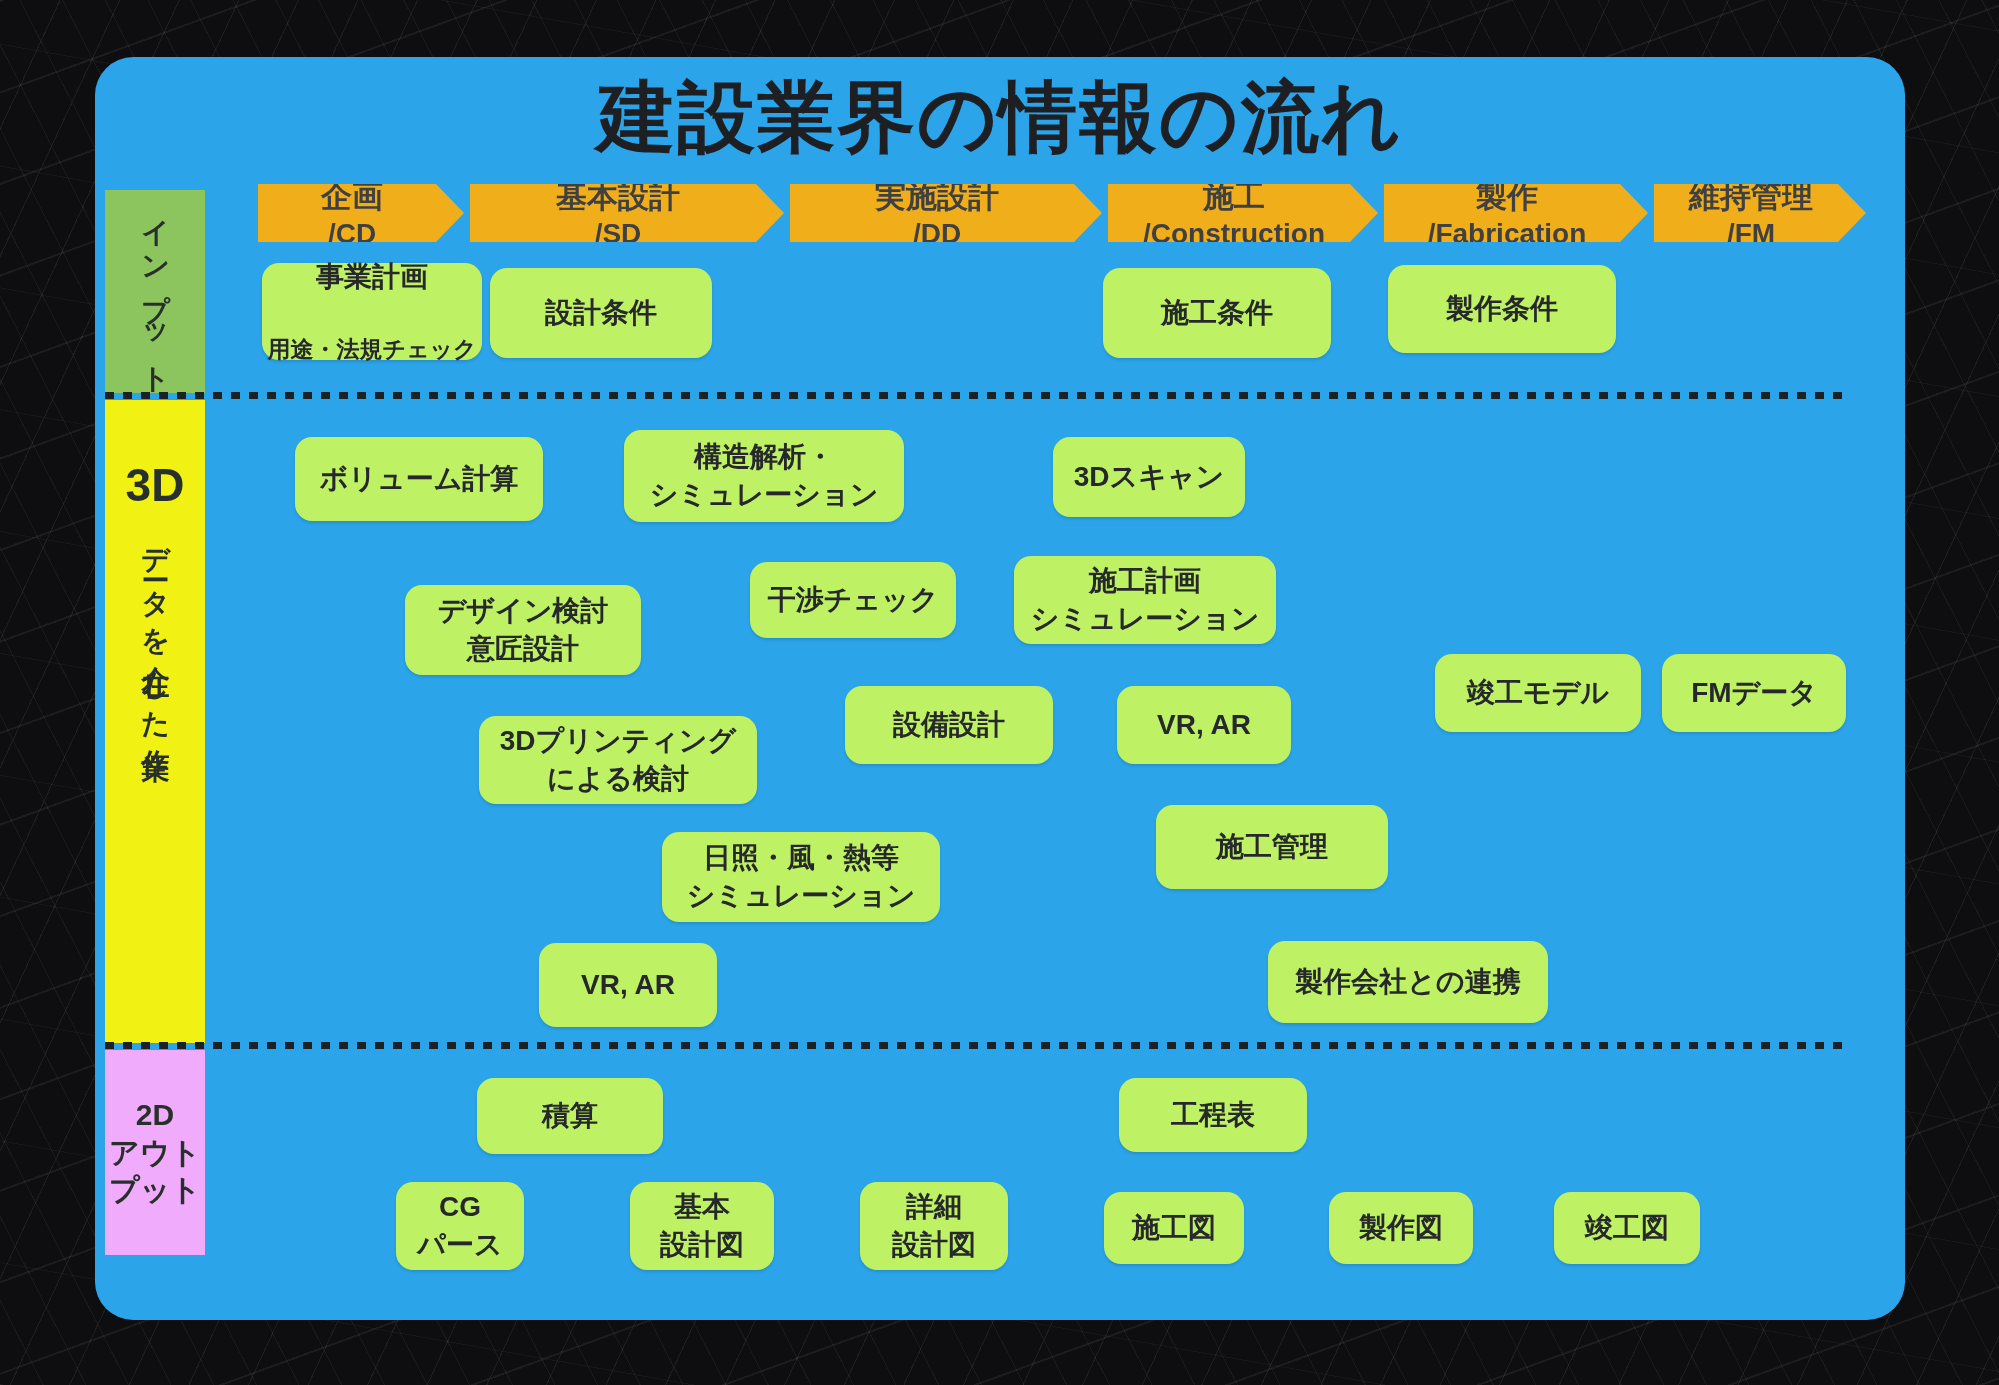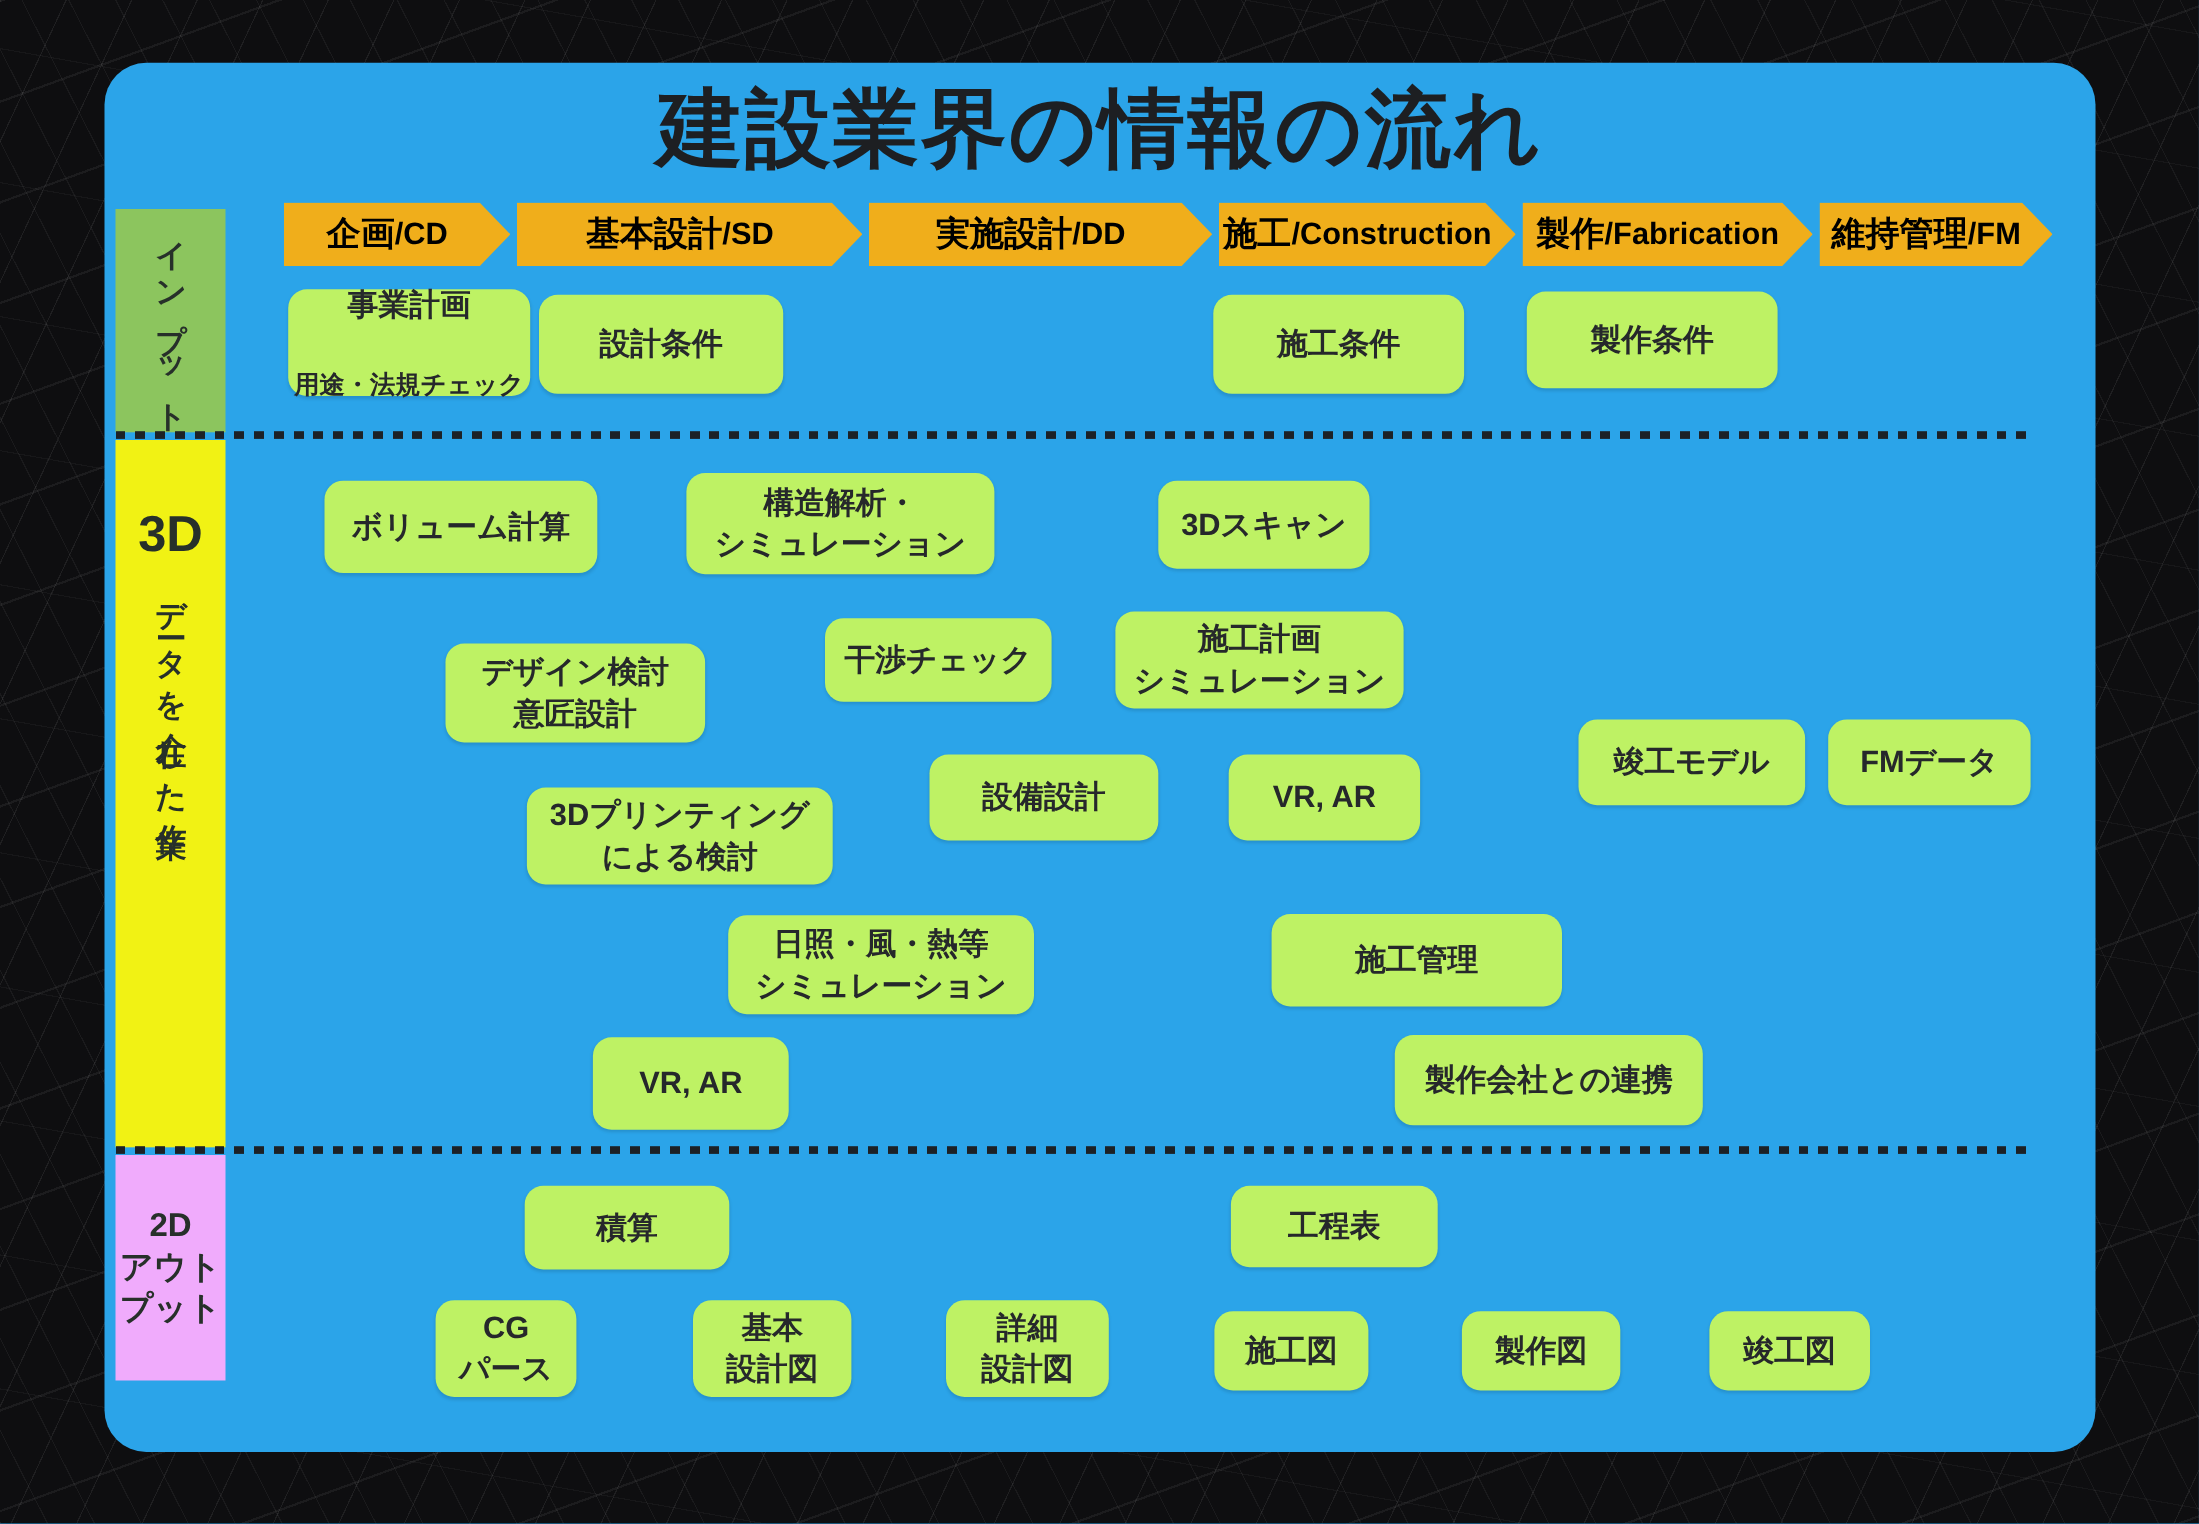--- a/index.html
+++ b/index.html
@@ -19,21 +19,21 @@
   }
   .title{
     position:absolute;left:95px;top:66px;width:1810px;
     text-align:center;font-size:78px;font-weight:700;color:#1d1f22;
     letter-spacing:2px;
   }
   .arrow{
     position:absolute;top:184px;height:58px;background:#F0AE1B;
     clip-path:polygon(0 0, calc(100% - 28px) 0, 100% 50%, calc(100% - 28px) 100%, 0 100%);
     display:flex;align-items:center;justify-content:center;
-    color:#000000;font-weight:700;padding-right:18px;box-sizing:border-box;
+    color:#404040;font-weight:700;padding-right:18px;box-sizing:border-box;flex-direction:column;
   }
   .arrow .pjp{font-size:31px;}
   .arrow .pen{font-size:28px;}
   .side{
     position:absolute;left:105px;width:100px;
     display:flex;flex-direction:column;align-items:center;justify-content:center;
     color:#27302a;font-weight:700;
   }
   .s1{top:190px;height:203px;background:#8CC55E;}
   .s2{top:400px;height:643px;background:#F1F214;justify-content:flex-start;padding-top:58px;box-sizing:border-box;}
@@ -124,21 +124,21 @@
 <div class="box" style="left:1014px;top:556px;width:262px;height:88px">施工計画
 シミュレーション</div>
 <div class="box" style="left:845px;top:686px;width:208px;height:78px">設備設計</div>
 <div class="box" style="left:1117px;top:686px;width:174px;height:78px">VR, AR</div>
 <div class="box" style="left:1435px;top:654px;width:206px;height:78px">竣工モデル</div>
 <div class="box" style="left:1662px;top:654px;width:184px;height:78px">FMデータ</div>
 <div class="box" style="left:479px;top:716px;width:278px;height:88px">3Dプリンティング
 による検討</div>
 <div class="box" style="left:662px;top:832px;width:278px;height:90px">日照・風・熱等
 シミュレーション</div>
-<div class="box" style="left:1156px;top:831px;width:264px;height:84px">施工管理</div>
+<div class="box" style="left:1156px;top:805px;width:232px;height:84px">施工管理</div>
 <div class="box" style="left:539px;top:943px;width:178px;height:84px">VR, AR</div>
 <div class="box" style="left:1268px;top:941px;width:280px;height:82px">製作会社との連携</div>
 
 <div class="box" style="left:477px;top:1078px;width:186px;height:76px">積算</div>
 <div class="box" style="left:1119px;top:1078px;width:188px;height:74px">工程表</div>
 <div class="box" style="left:396px;top:1182px;width:128px;height:88px">CG
 パース</div>
 <div class="box" style="left:630px;top:1182px;width:144px;height:88px">基本
 設計図</div>
 <div class="box" style="left:860px;top:1182px;width:148px;height:88px">詳細

